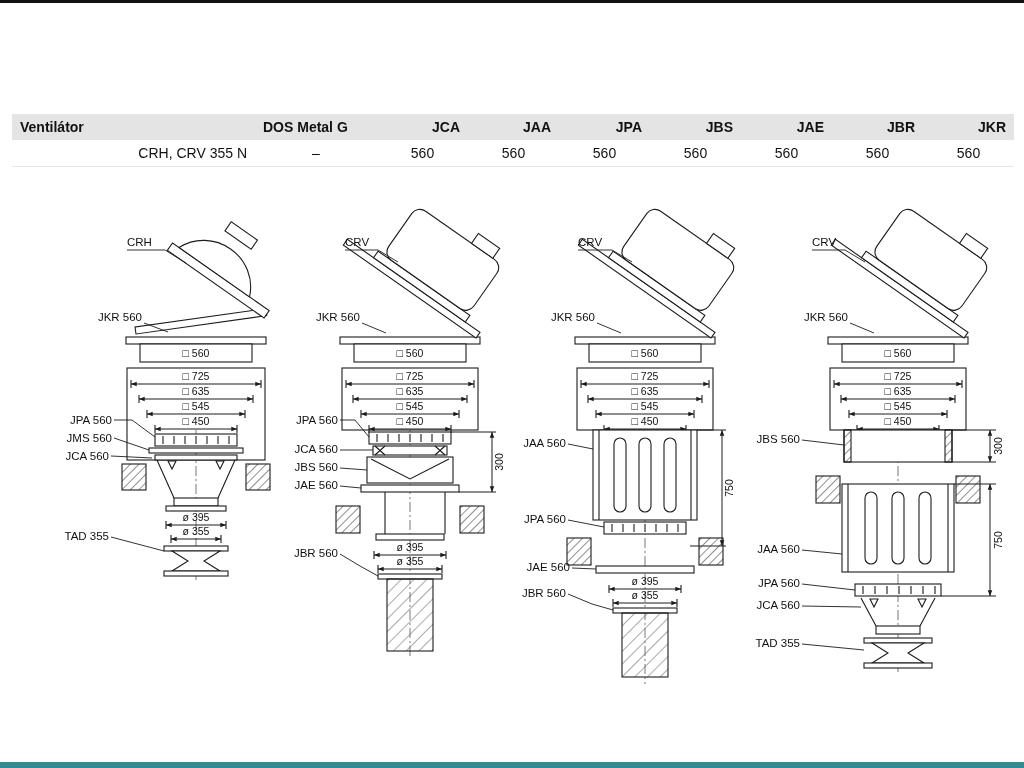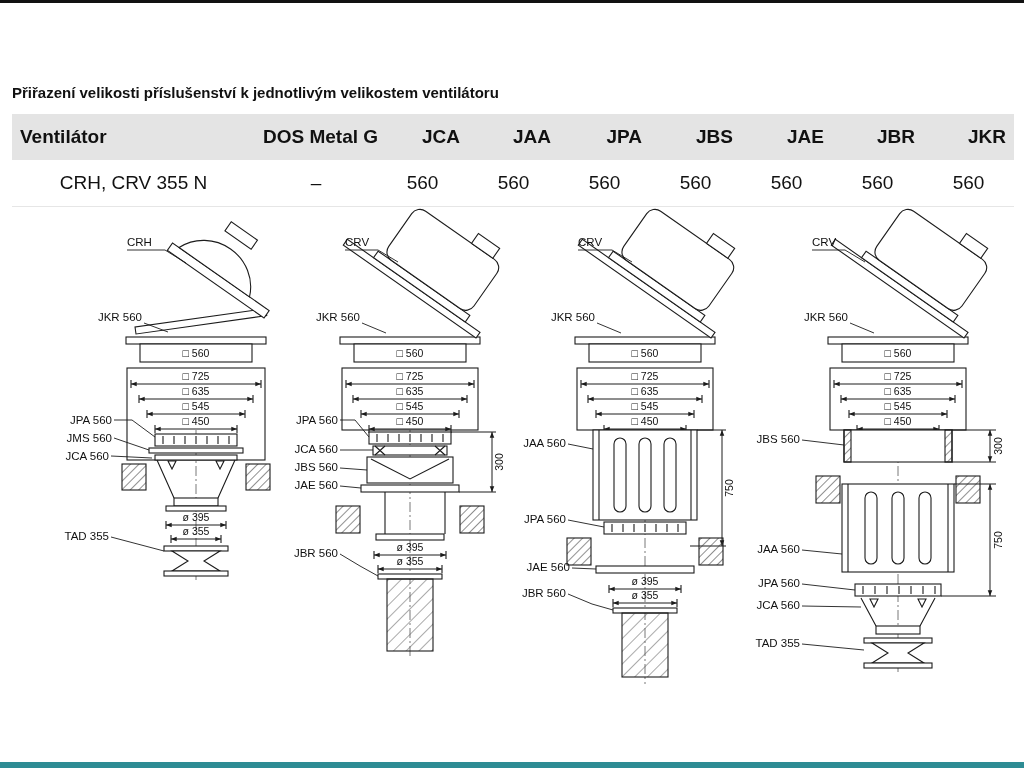--- a/index.html
+++ b/index.html
@@ -2,44 +2,43 @@
 <html style="--top-bar: #111111; --bottom-bar: #2e8c94; --table-header-bg: #e4e4e4; --line: #1c1c1c;"><head>
 <meta charset="utf-8">
 <style>
   html,body{margin:0;padding:0;background:#fff;}
   .page{position:relative;width:1024px;height:768px;background:#fff;overflow:hidden;
         font-family:"Liberation Sans",sans-serif;color:#111;}
   .top-bar{position:absolute;left:0;top:0;width:1024px;height:3px;background:var(--top-bar,#111);}
   .bottom-bar{position:absolute;left:0;bottom:0;width:1024px;height:6px;background:var(--bottom-bar,#2e8c94);}
   .title{position:absolute;left:12px;top:84px;margin:0;font-size:15px;font-weight:bold;color:#111;}
   .acc-table{position:absolute;left:12px;top:114px;width:1000px;border-collapse:collapse;table-layout:fixed;}
-  .acc-table th,.acc-table td{font-size:19px;padding:12px 8px;white-space:nowrap;}
+  .acc-table th,.acc-table td{font-size:14px;padding:5px 8px;white-space:nowrap;}
   .acc-table thead th{background:var(--table-header-bg,#e4e4e4);font-weight:bold;text-align:right;}
   .acc-table thead th.c0,.acc-table thead th.c1{text-align:left;}
   .acc-table tbody td{text-align:center;border-bottom:1px solid #e6e6e6;}
-  .acc-table tbody td.c0{text-align:center;}
+  .acc-table tbody td.c0{text-align:right;}
   .drawing{position:absolute;left:0;top:0;}
   .ln{fill:none;stroke:var(--line,#1c1c1c);stroke-width:1.1;}
   .fw{fill:#fff;stroke:var(--line,#1c1c1c);stroke-width:1.1;}
   .dim{stroke:var(--line,#1c1c1c);stroke-width:1;marker-start:url(#arr);marker-end:url(#arr);}
   .lead{fill:none;stroke:var(--line,#1c1c1c);stroke-width:0.9;}
   .lbl{font:11.5px "Liberation Sans",sans-serif;fill:#111;}
   .dimt{font:10.5px "Liberation Sans",sans-serif;fill:#111;}
   .ta-m{text-anchor:middle;} .ta-e{text-anchor:end;}
   .cl{stroke:#555;stroke-width:0.8;stroke-dasharray:10 3 2 3;fill:none;}
   .hatchbox{fill:url(#hatch);stroke:var(--line,#1c1c1c);stroke-width:1.1;}
   .duct{fill:url(#spiral);stroke:var(--line,#1c1c1c);stroke-width:1.1;}
 </style>
 </head>
 <body>
 
 <div class="page">
   <div class="top-bar"></div>
 
-  <h1 class="title">Přiřazení velikosti příslušenství k jednotlivým velikostem ventilátoru</h1>
 
   <table class="acc-table">
     <colgroup>
       <col style="width:243px">
         <col style="width:122px">
         <col style="width:91px">
         <col style="width:91px">
       <col style="width:91px">
         <col style="width:91px">
         <col style="width:91px">

